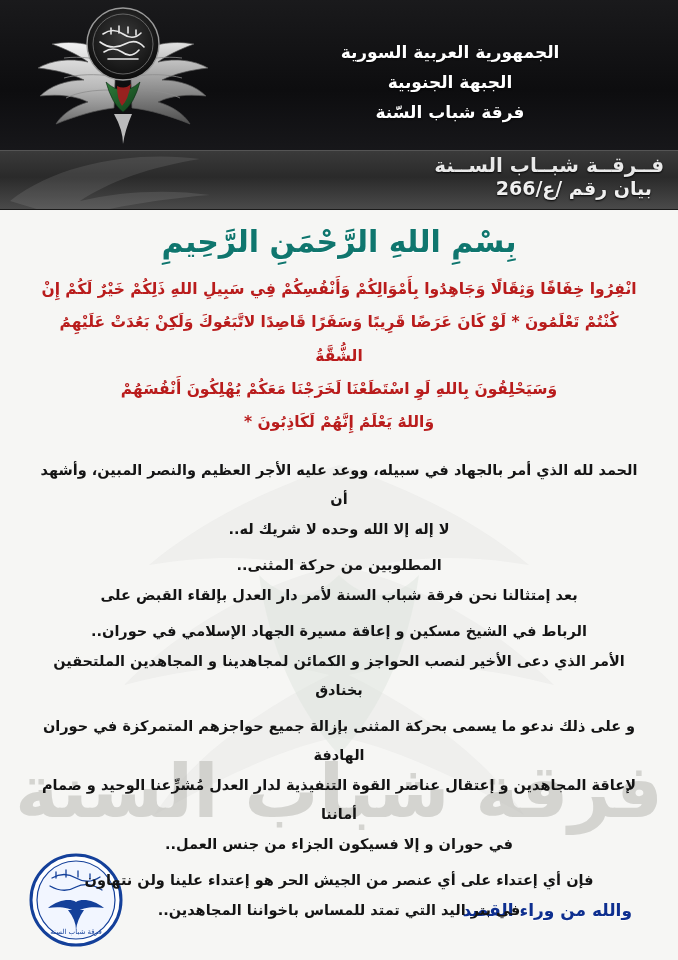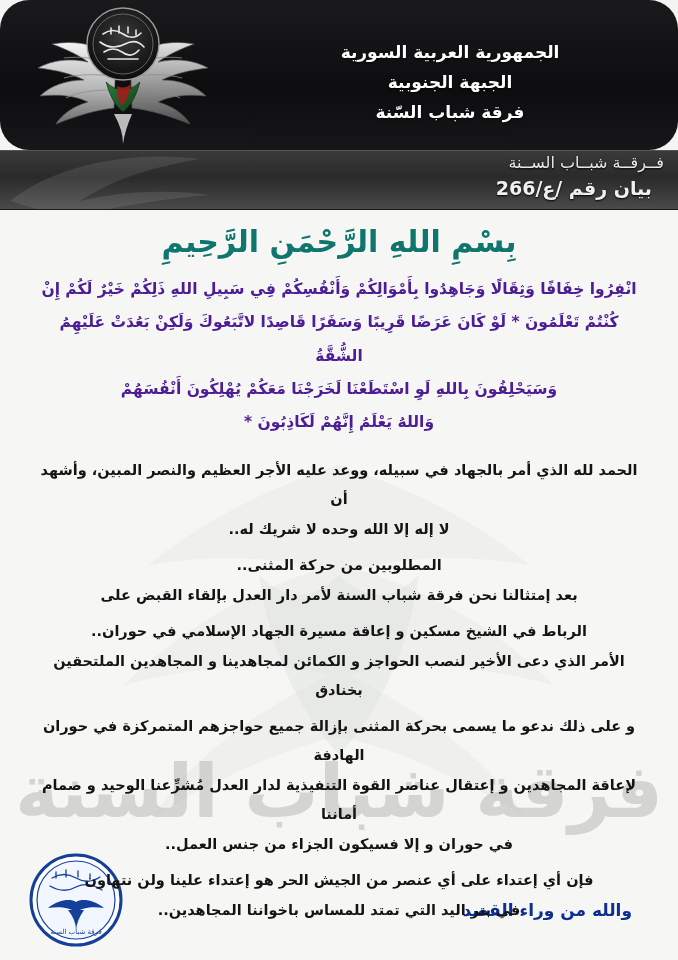--- a/index.html
+++ b/index.html
@@ -18,21 +18,20 @@
     background: #f4f4f2;
   }
 
   
   .header {
     position: relative;
     height: 150px;
     background: #111113;
     background: linear-gradient(180deg, #1a1a1c 0%, #0d0d0f 60%, #17171a 100%);
     overflow: hidden;
-    border-radius: 29px;
   }
   .header-right-text {
     position: absolute;
     top: 38px;
     right: 28px;
     left: 250px;
     text-align: center;
     color: #ffffff;
     line-height: 1.75;
     font-size: 17px;
@@ -57,22 +56,22 @@
     height: 58px;
     background: linear-gradient(180deg, #3a3a3a 0%, #2a2a2a 45%, #4a4a4a 100%);
     border-top: 1px solid #555;
     border-bottom: 1px solid #1a1a1a;
     overflow: hidden;
   }
   .namestrip .group-name {
     position: absolute;
     right: 14px;
     top: 2px;
-    font-size: 16px;
-    font-weight: normal;
+    font-size: 20px;
+    font-weight: bold;
     color: #e9e9e9;
     letter-spacing: 1px;
     text-shadow: 0 1px 2px #000;
   }
   .namestrip .bayan {
     position: absolute;
     right: 26px;
     top: 26px;
     font-size: 19px;
     color: #f0f0f0;
@@ -132,21 +131,21 @@
     margin: 8px 0 14px 0;
     font-size: 30px;
     color: #0f766e;
     font-weight: bold;
     letter-spacing: 1px;
     text-shadow: 0 1px 0 #fff;
   }
 
   .quran {
     text-align: center;
-    color: #4c1d95;
+    color: #b91c1c;
     font-weight: bold;
     font-size: 15.5px;
     line-height: 2.15;
     padding: 0 4px;
     margin-bottom: 16px;
   }
 
   .statement {
     text-align: center;
     color: #141414;

